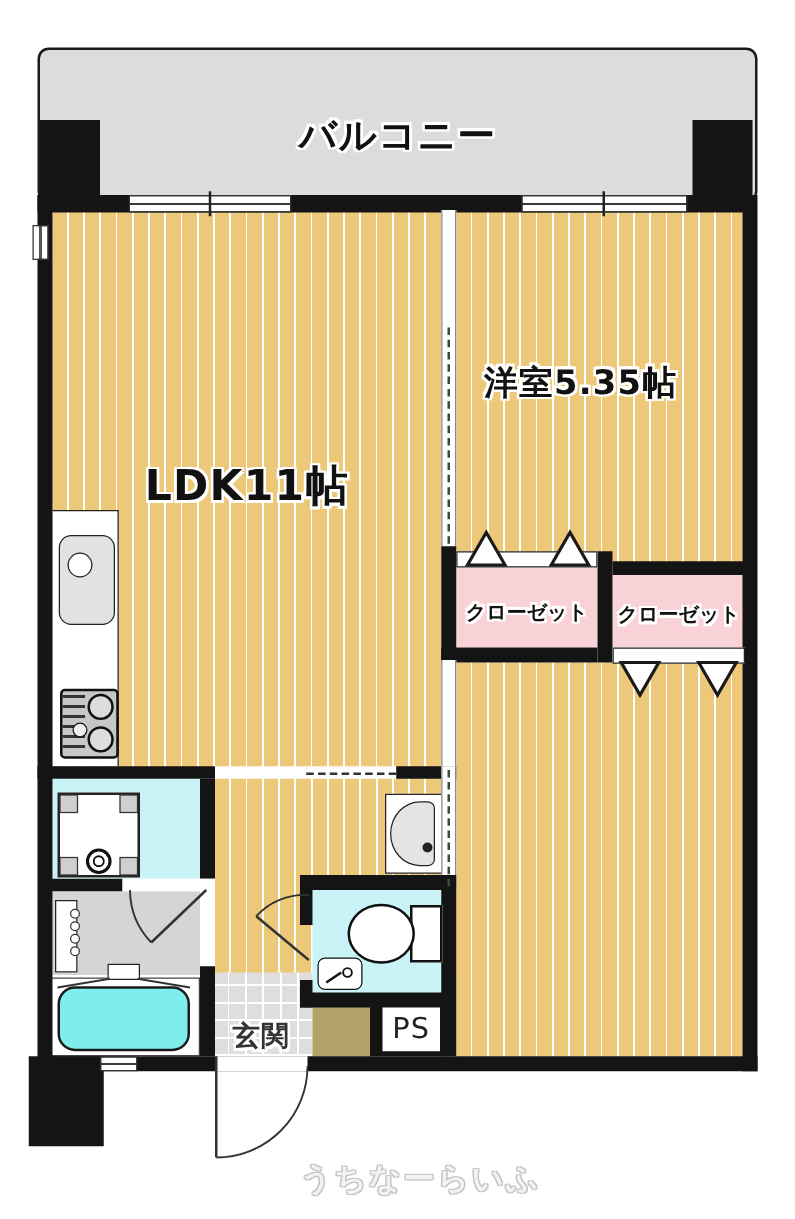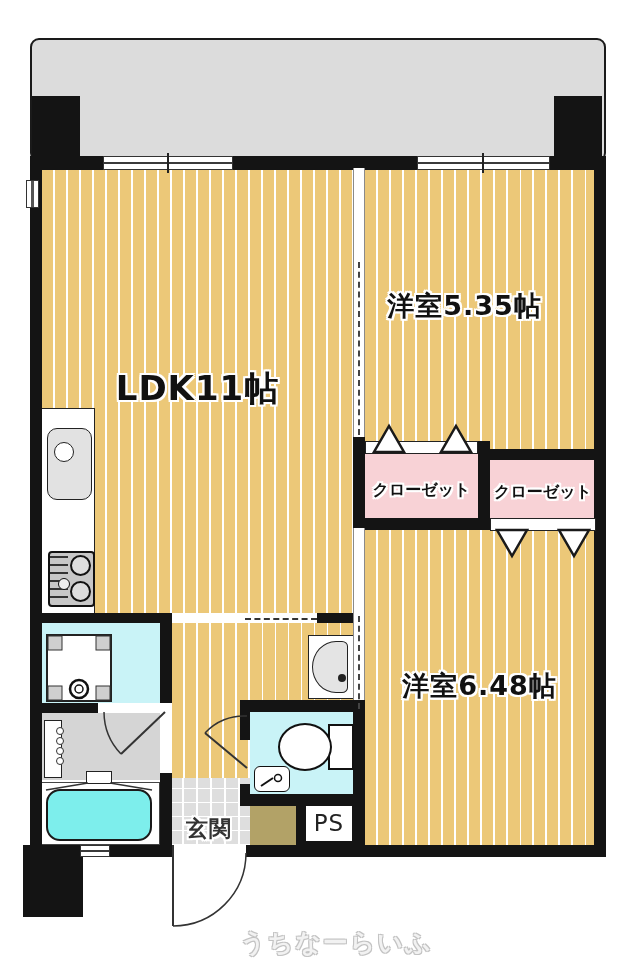--- a/index.html
+++ b/index.html
@@ -55,20 +55,21 @@
   .z1{z-index:10}.z2{z-index:20}.z3{z-index:30}.z4{z-index:40}.z5{z-index:50}
 </style>
 </head>
 <body>
 
 <div id="plan">
 
   <div class="balcony z1" style="left:30px;top:38px;width:572px;height:120px;"></div>
   <div class="wall z2" style="left:32px;top:96px;width:48px;height:64px;"></div>
   <div class="wall z2" style="left:554px;top:96px;width:48px;height:64px;"></div>
+  <div class="label z4" style="left:200px;top:88px;width:236px;font-size:30px;">バルコニー</div>
 
   <div class="floor-wood z1" style="left:42px;top:168px;width:311px;height:447px;"></div>
   <div class="floor-wood z1" style="left:365px;top:168px;width:229px;height:284px;"></div>
   <div class="floor-wood z1" style="left:365px;top:530px;width:229px;height:315px;"></div>
   <div class="floor-wood z1" style="left:172px;top:613px;width:193px;height:167px;"></div>
 
   <div class="wall z3" style="left:30px;top:156px;width:572px;height:14px;"></div>
   <div class="wall z3" style="left:30px;top:156px;width:12px;height:701px;"></div>
   <div class="wall z3" style="left:594px;top:156px;width:12px;height:701px;"></div>
   <div class="wall z3" style="left:30px;top:845px;width:576px;height:12px;"></div>
@@ -146,21 +147,20 @@
   <div class="abs z3" style="left:328px;top:724px;width:26px;height:46px;background:#fff;border:2px solid #111;box-sizing:border-box;"></div>
   <div class="abs z3" style="left:278px;top:723px;width:54px;height:48px;background:#fff;border:2px solid #111;border-radius:50%;box-sizing:border-box;"></div>
   <div class="abs z3" style="left:254px;top:766px;width:36px;height:26px;background:#fff;border:1.5px solid #111;border-radius:6px;box-sizing:border-box;"></div>
 
   <div class="abs z2" style="left:308px;top:635px;width:48px;height:64px;background:#fff;border:1.5px solid #222;box-sizing:border-box;"></div>
   <div class="abs z3" style="left:312px;top:641px;width:36px;height:52px;background:#e4e4e4;border:1.5px solid #222;border-radius:24px 6px 6px 24px / 50% 10% 10% 50%;box-sizing:border-box;"></div>
   <div class="abs z4" style="left:338px;top:674px;width:8px;height:8px;background:#222;border-radius:50%;"></div>
 
   <div class="label z4" style="left:42px;top:366px;width:311px;font-size:34px;">LDK11帖</div>
   <div class="label z4" style="left:365px;top:288px;width:199px;font-size:27px;">洋室5.35帖</div>
-  <div class="label z4" style="left:365px;top:668px;width:229px;font-size:27px;">洋室6.48帖</div>
 
   <div class="watermark z5" style="left:240px;top:926px;width:160px;font-size:25px;">うちなーらいふ</div>
 
   <svg class="overlay" width="636" height="975" viewBox="0 0 636 975">
 
     <polygon points="374,452 404,452 389,426" fill="#fff" stroke="#1a1a1a" stroke-width="2.5"></polygon>
     <polygon points="441,452 471,452 456,426" fill="#fff" stroke="#1a1a1a" stroke-width="2.5"></polygon>
 
     <polygon points="497,530 527,530 512,556" fill="#fff" stroke="#1a1a1a" stroke-width="2.5"></polygon>
     <polygon points="559,530 589,530 574,556" fill="#fff" stroke="#1a1a1a" stroke-width="2.5"></polygon>

